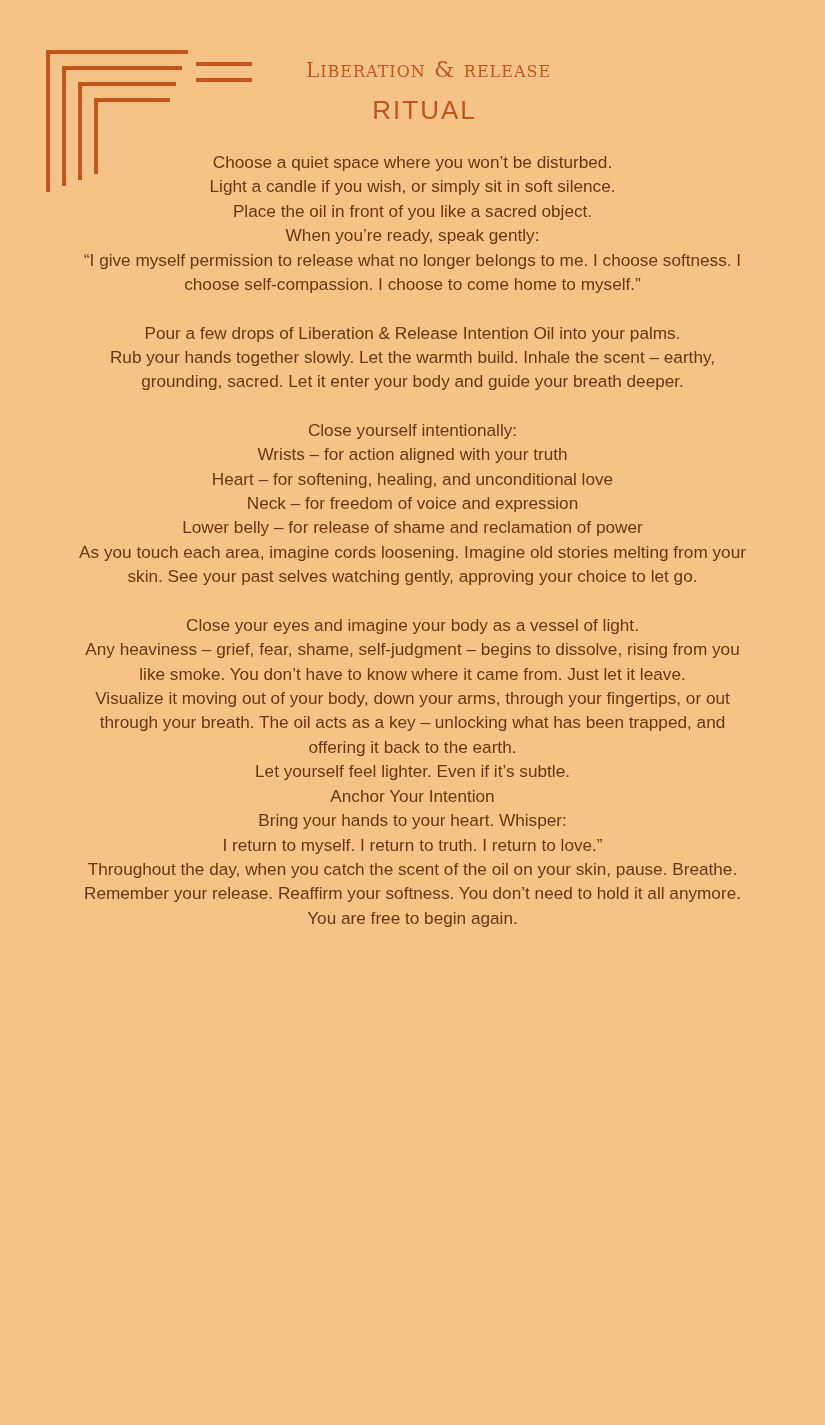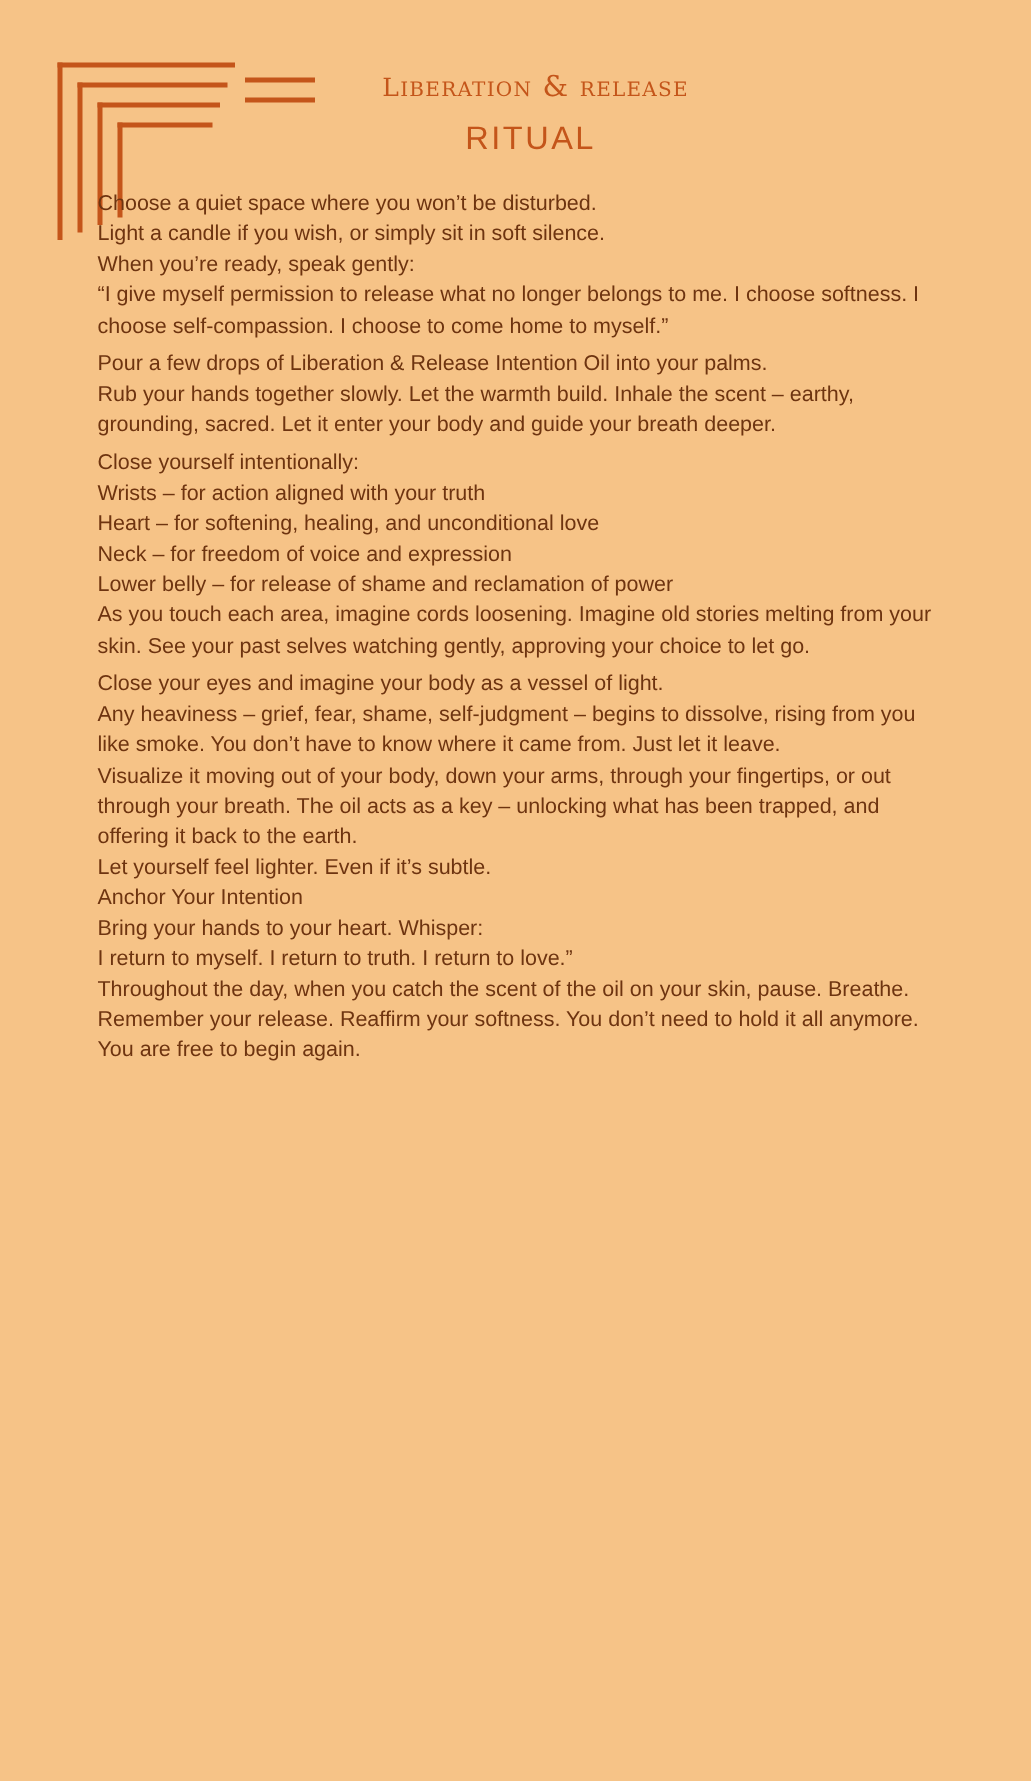--- a/index.html
+++ b/index.html
@@ -98,26 +98,27 @@
     margin-top: 4px;
     padding-left: 24px;
   }
 
   
   .content {
     position: absolute;
     left: 78px;
     right: 78px;
     top: 150px;
+    text-align: center;
     font-size: 17.2px;
     line-height: 1.42;
     color: #6e3410;
   }
   .block { margin: 0 0 0 0; }
-  .block + .block { margin-top: 6px; }
+  .block + .block { margin-top: 24px; }
   .line { display: block; }
 
   .footer-url {
     position: absolute;
     left: 0; right: 0;
     bottom: 58px;
     text-align: center;
     font-size: 15px;
     letter-spacing: 2px;
     color: #c4551a;
@@ -149,20 +150,21 @@
 
   <div class="header">
     <div class="eyebrow">Liberation &amp; Release</div>
     <div class="title">Ritual</div>
   </div>
 
   <div class="content" id="content">
       <div class="block">
         <span class="line">Choose a quiet space where you won’t be disturbed.</span>
         <span class="line">Light a candle if you wish, or simply sit in soft silence.</span>
+        <span class="line">Place the oil in front of you like a sacred object.</span>
         <span class="line">When you’re ready, speak gently:</span>
         <span class="line">“I give myself permission to release what no longer belongs to me. I choose softness. I choose self-compassion. I choose to come home to myself.”</span>
       </div>
       <div class="block">
         <span class="line">Pour a few drops of Liberation &amp; Release Intention Oil into your palms.</span>
         <span class="line">Rub your hands together slowly. Let the warmth build. Inhale the scent – earthy, grounding, sacred. Let it enter your body and guide your breath deeper.</span>
       </div>
       <div class="block">
         <span class="line">Close yourself intentionally:</span>
         <span class="line">Wrists – for action aligned with your truth</span>

